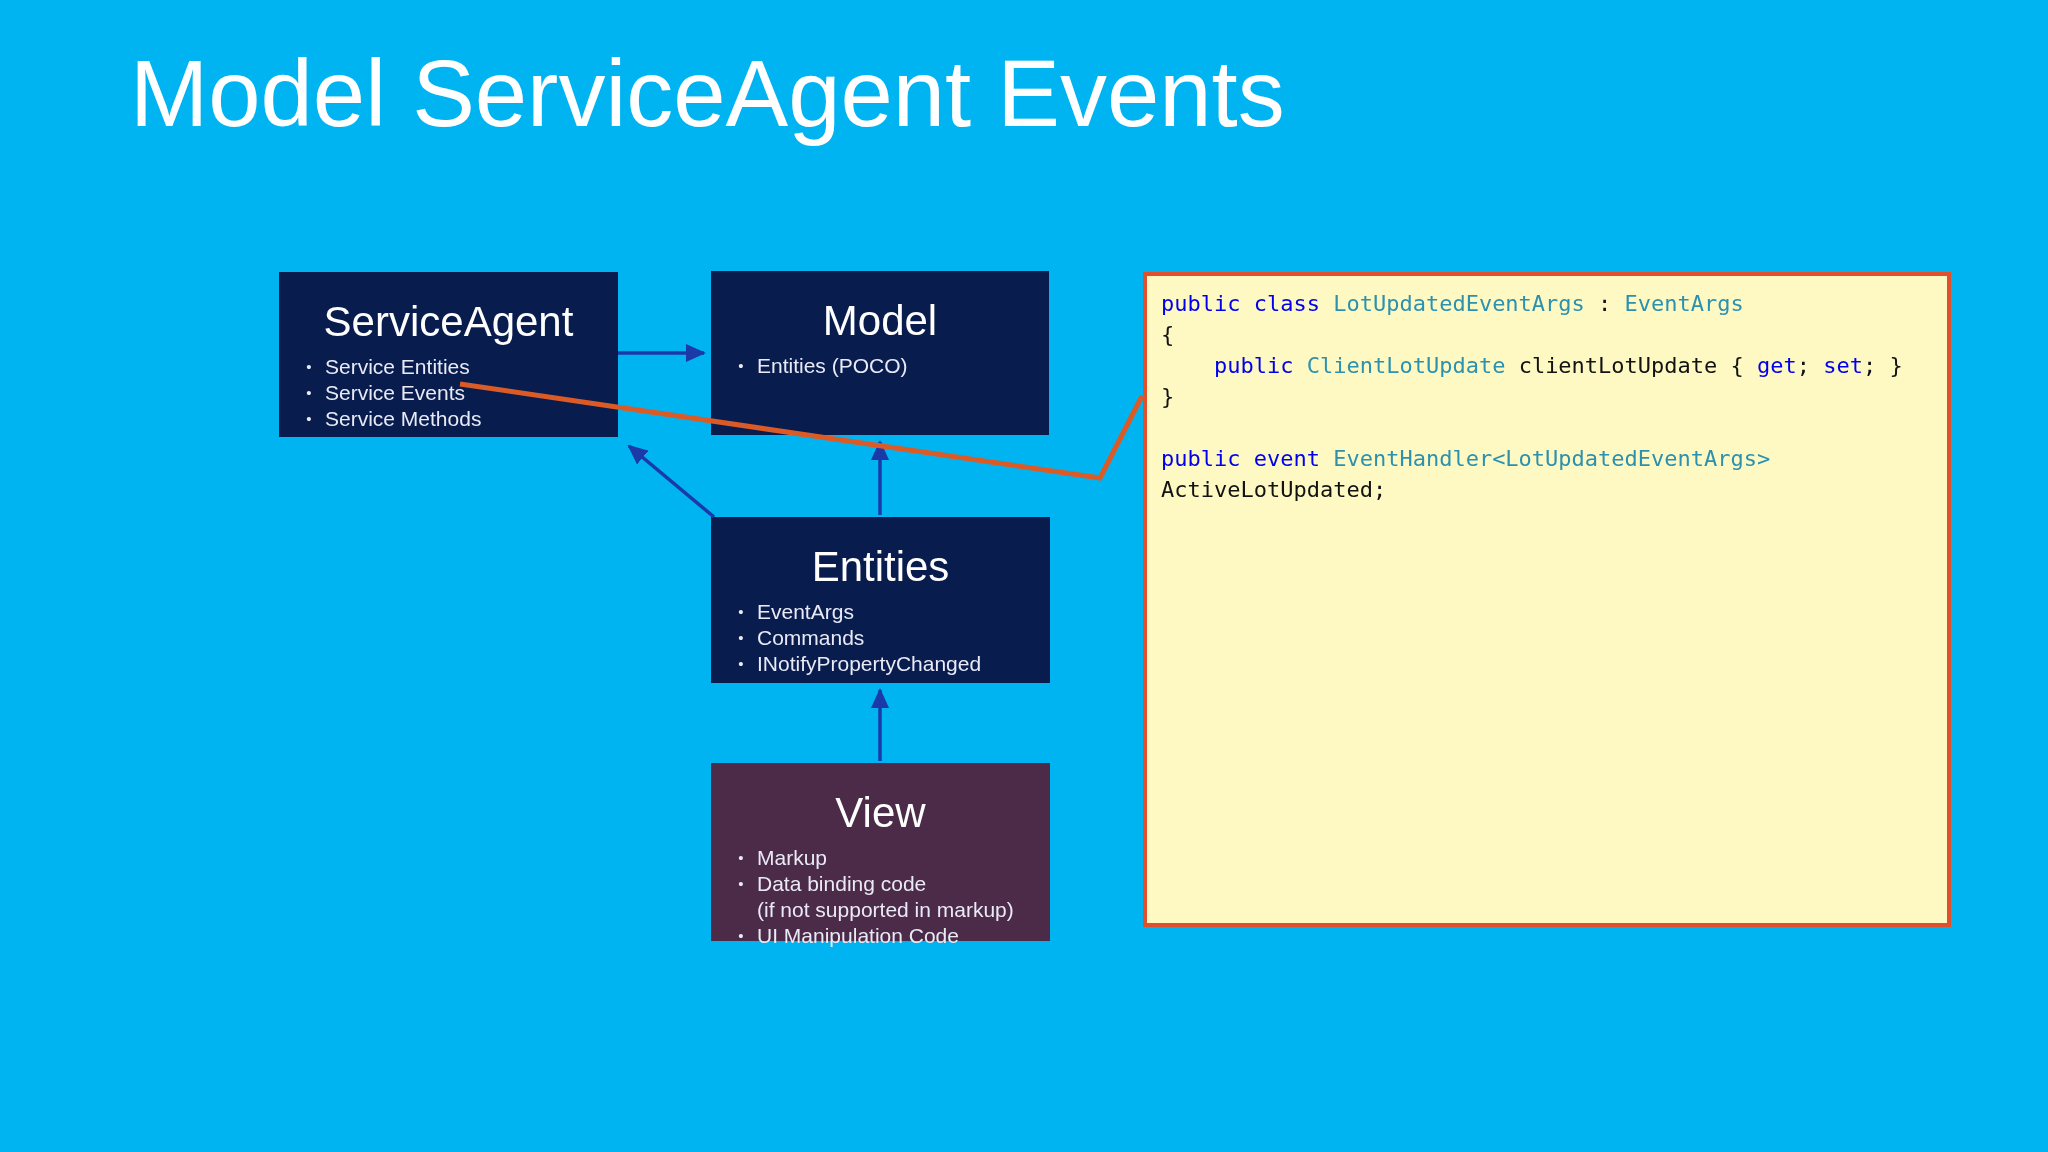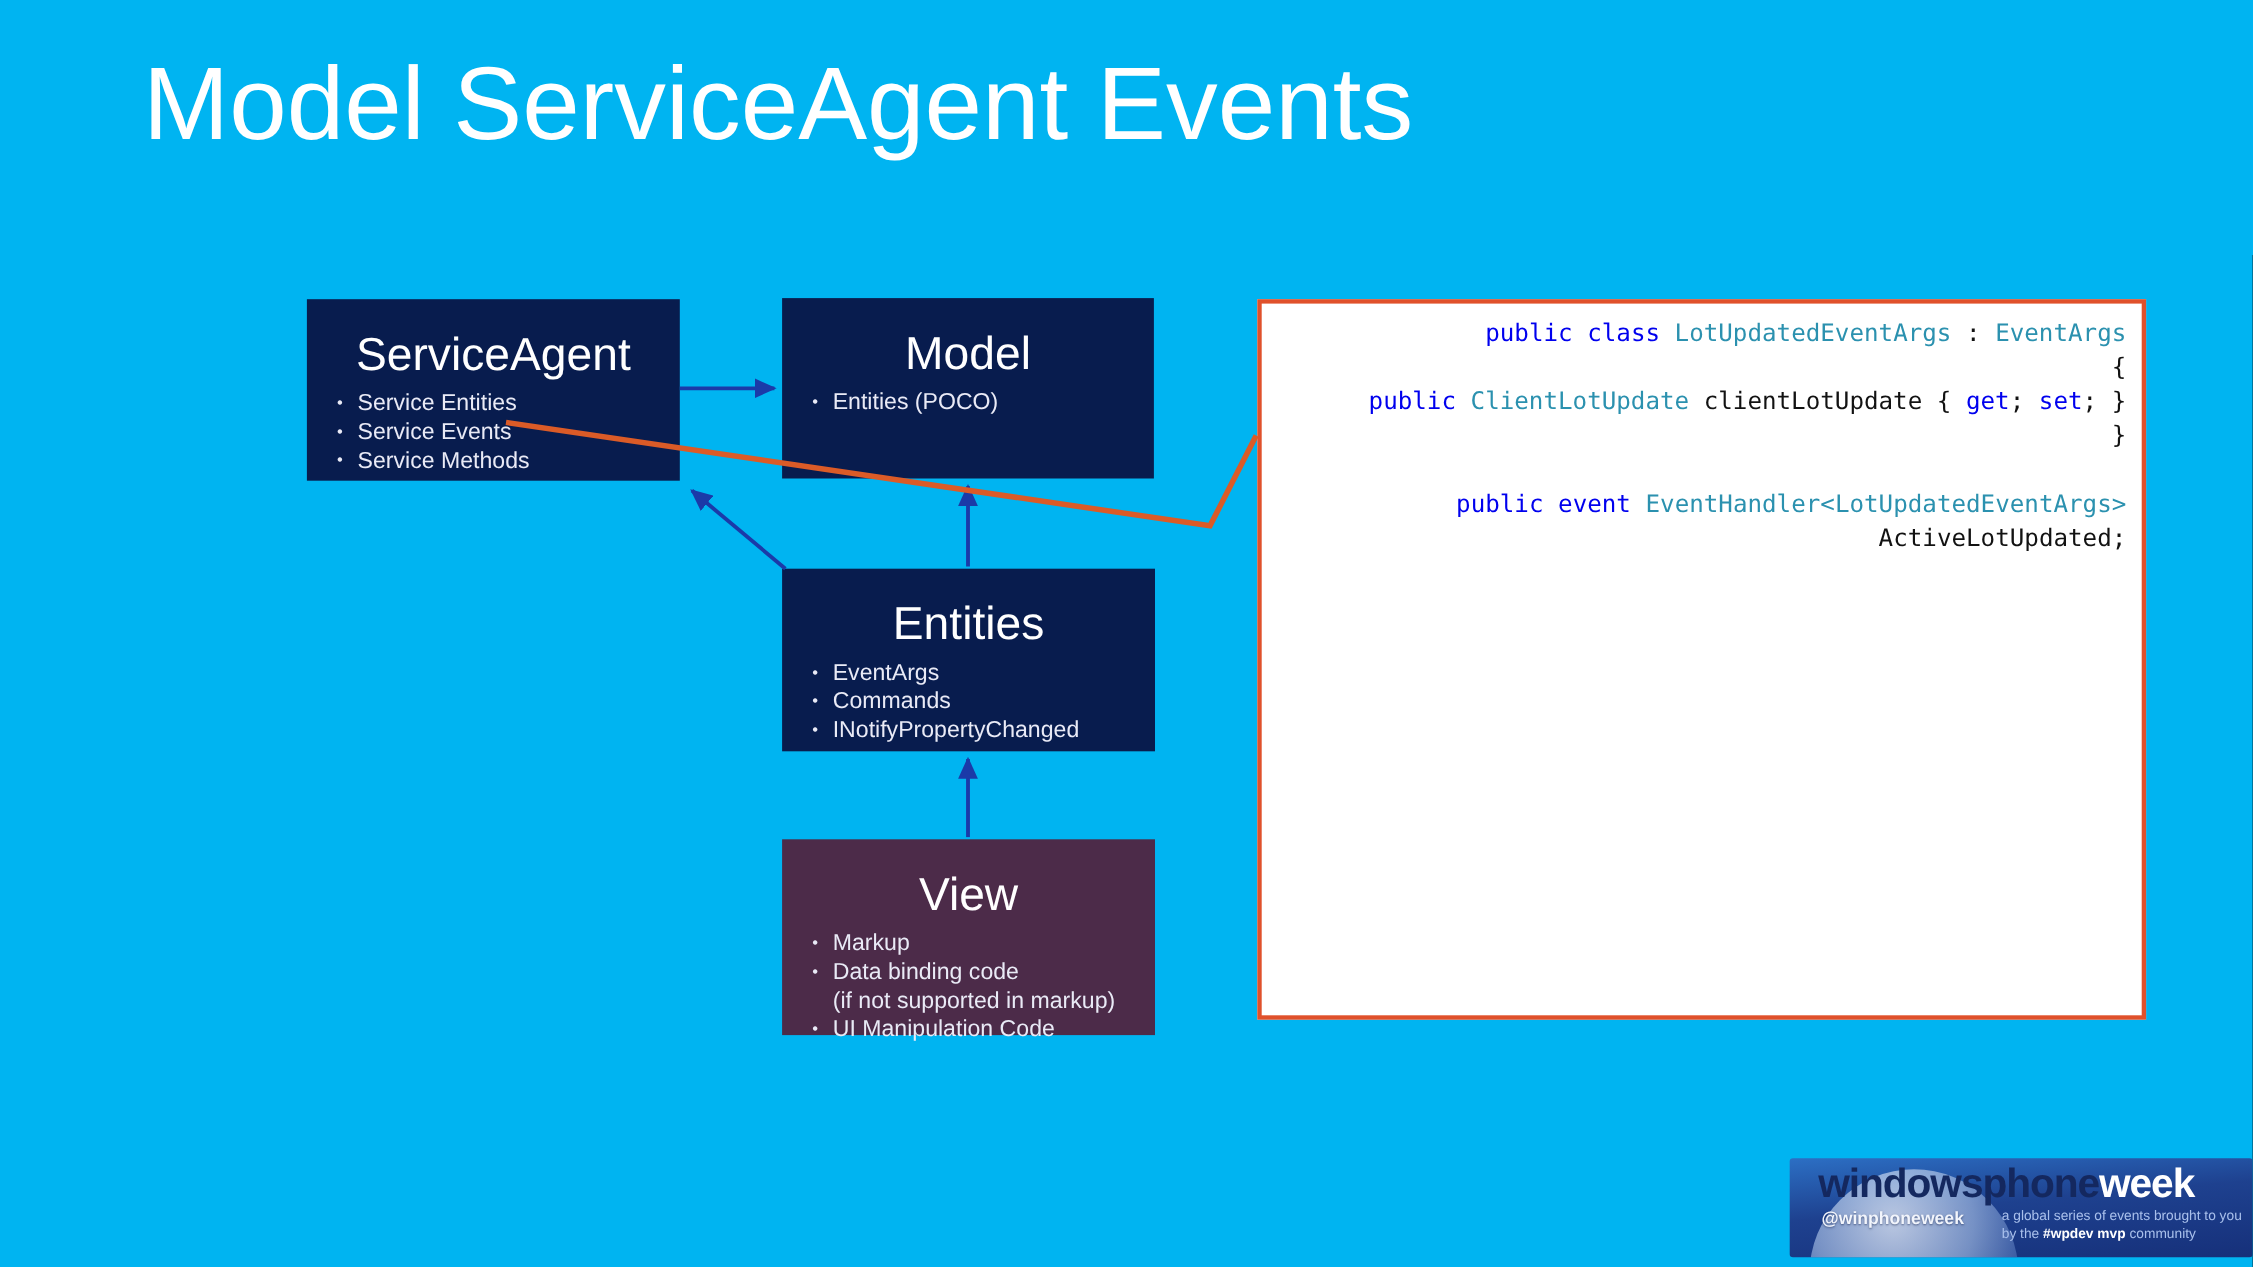--- a/index.html
+++ b/index.html
@@ -70,24 +70,23 @@
   #box-serviceagent { left: 279px; top: 272px; width: 339px; height: 165px; }
   #box-model       { left: 711px; top: 271px; width: 338px; height: 164px; padding-top: 24px; }
   #box-viewmodel   { left: 711px; top: 517px; width: 339px; height: 166px; }
   #box-view        { left: 711px; top: 763px; width: 339px; height: 178px; }
   .code-panel {
     position: absolute;
     left: 1143px;
     top: 272px;
     width: 808px;
     height: 655px;
-    background: #ffffff;
+    background: #fef9c3;
     border: 4px solid var(--code-border, #E0512B);
     padding: 12px 14px;
-    text-align: right;
   }
   .code {
     font-family: "DejaVu Sans Mono", monospace;
     font-size: 22px;
     line-height: 31px;
     color: #121212;
   }
   .code-line { white-space: pre; }
   .tok-k { color: var(--kw, #0000EE); }
   .tok-t { color: var(--type, #2B91AF); }
@@ -246,23 +245,14 @@
         <path d="M0,0 L20,9 L0,18 Z" style="fill: var(--arrow, #1B3AA8);"></path>
       </marker>
     </defs>
     <line class="blue-line" x1="618" y1="353" x2="704" y2="353" marker-end="url(#arrowBlue)"></line>
     <line class="blue-line" x1="714" y1="517" x2="629" y2="446" marker-end="url(#arrowBlue)"></line>
     <line class="blue-line" x1="880" y1="515" x2="880" y2="442" marker-end="url(#arrowBlue)"></line>
     <line class="blue-line" x1="880" y1="761" x2="880" y2="690" marker-end="url(#arrowBlue)"></line>
     <polyline class="orange-line" points="460,384 1100,478 1142,396"></polyline>
   </svg>
 
-  <div class="logo">
-    <div class="globe"></div>
-    <div class="brand"><span class="brand-dark">windowsphone</span><span class="brand-light">week</span></div>
-    <div class="handle">@winphoneweek</div>
-    <div class="tagline">
-      <div>a global series of events brought to you</div>
-      <div><span>by the </span><span class="bold">#wpdev mvp</span><span> community</span></div>
-    </div>
-  </div>
 
 </div>
 
 </body></html>

